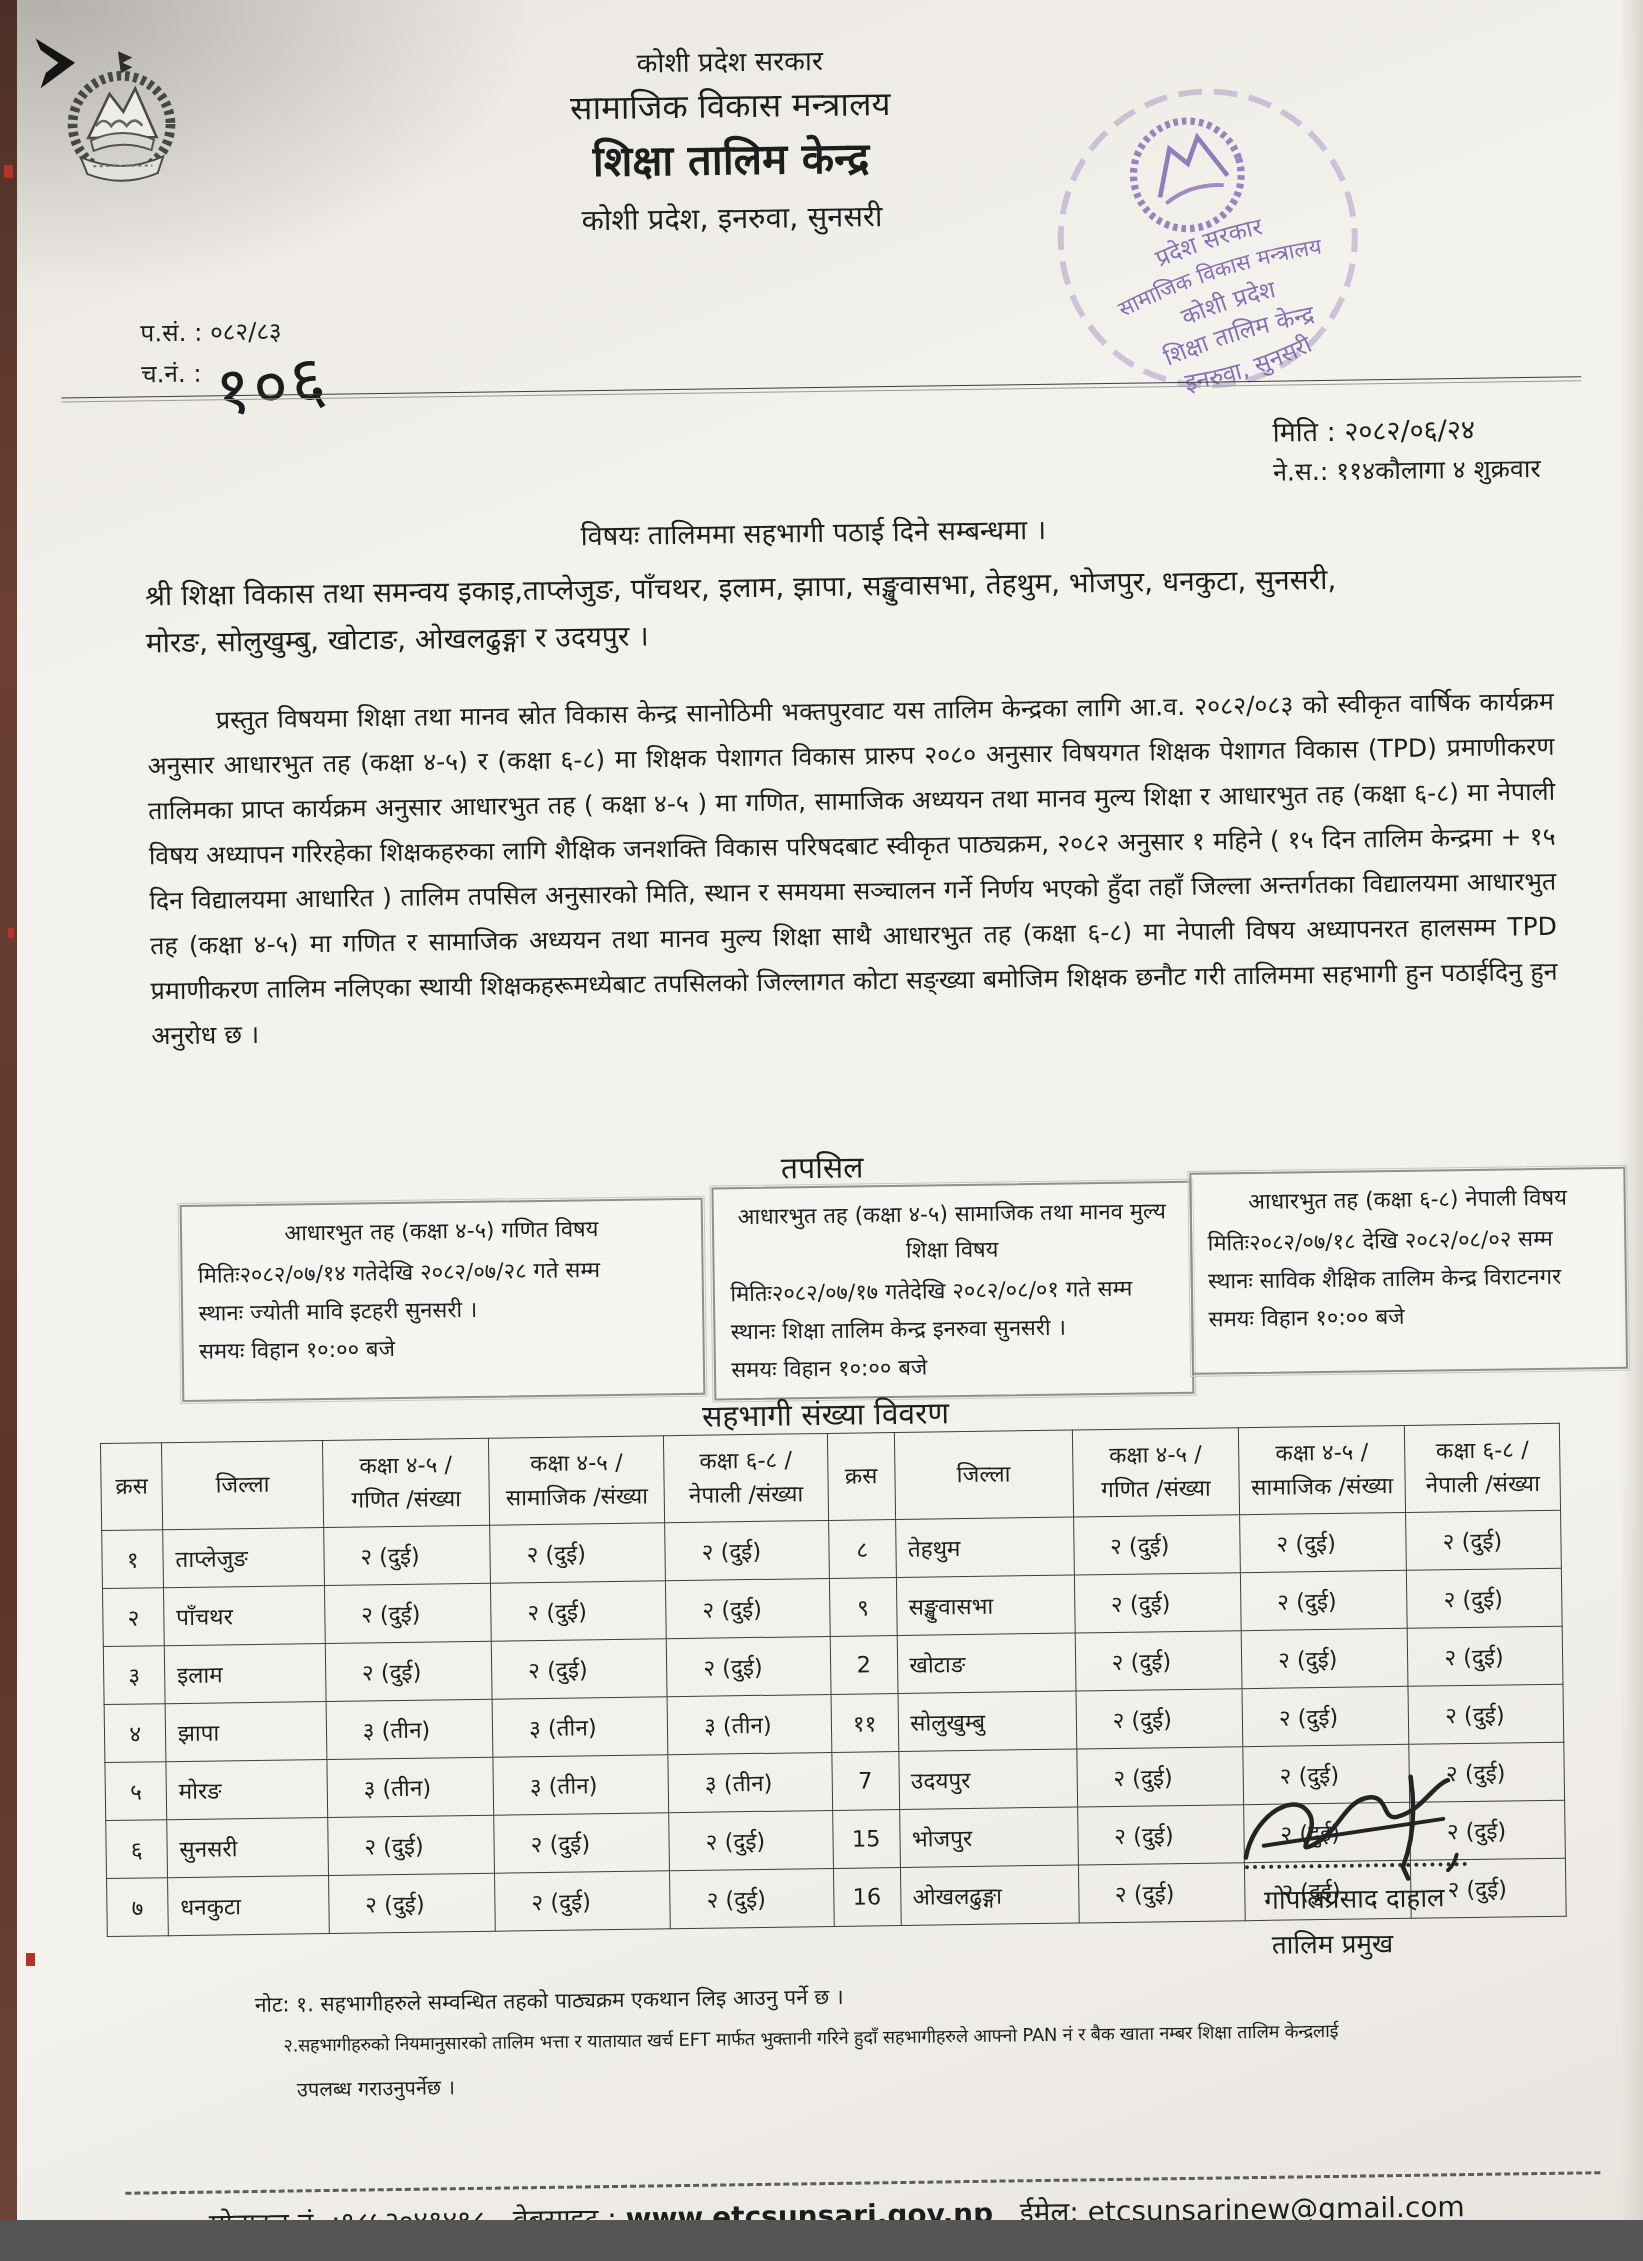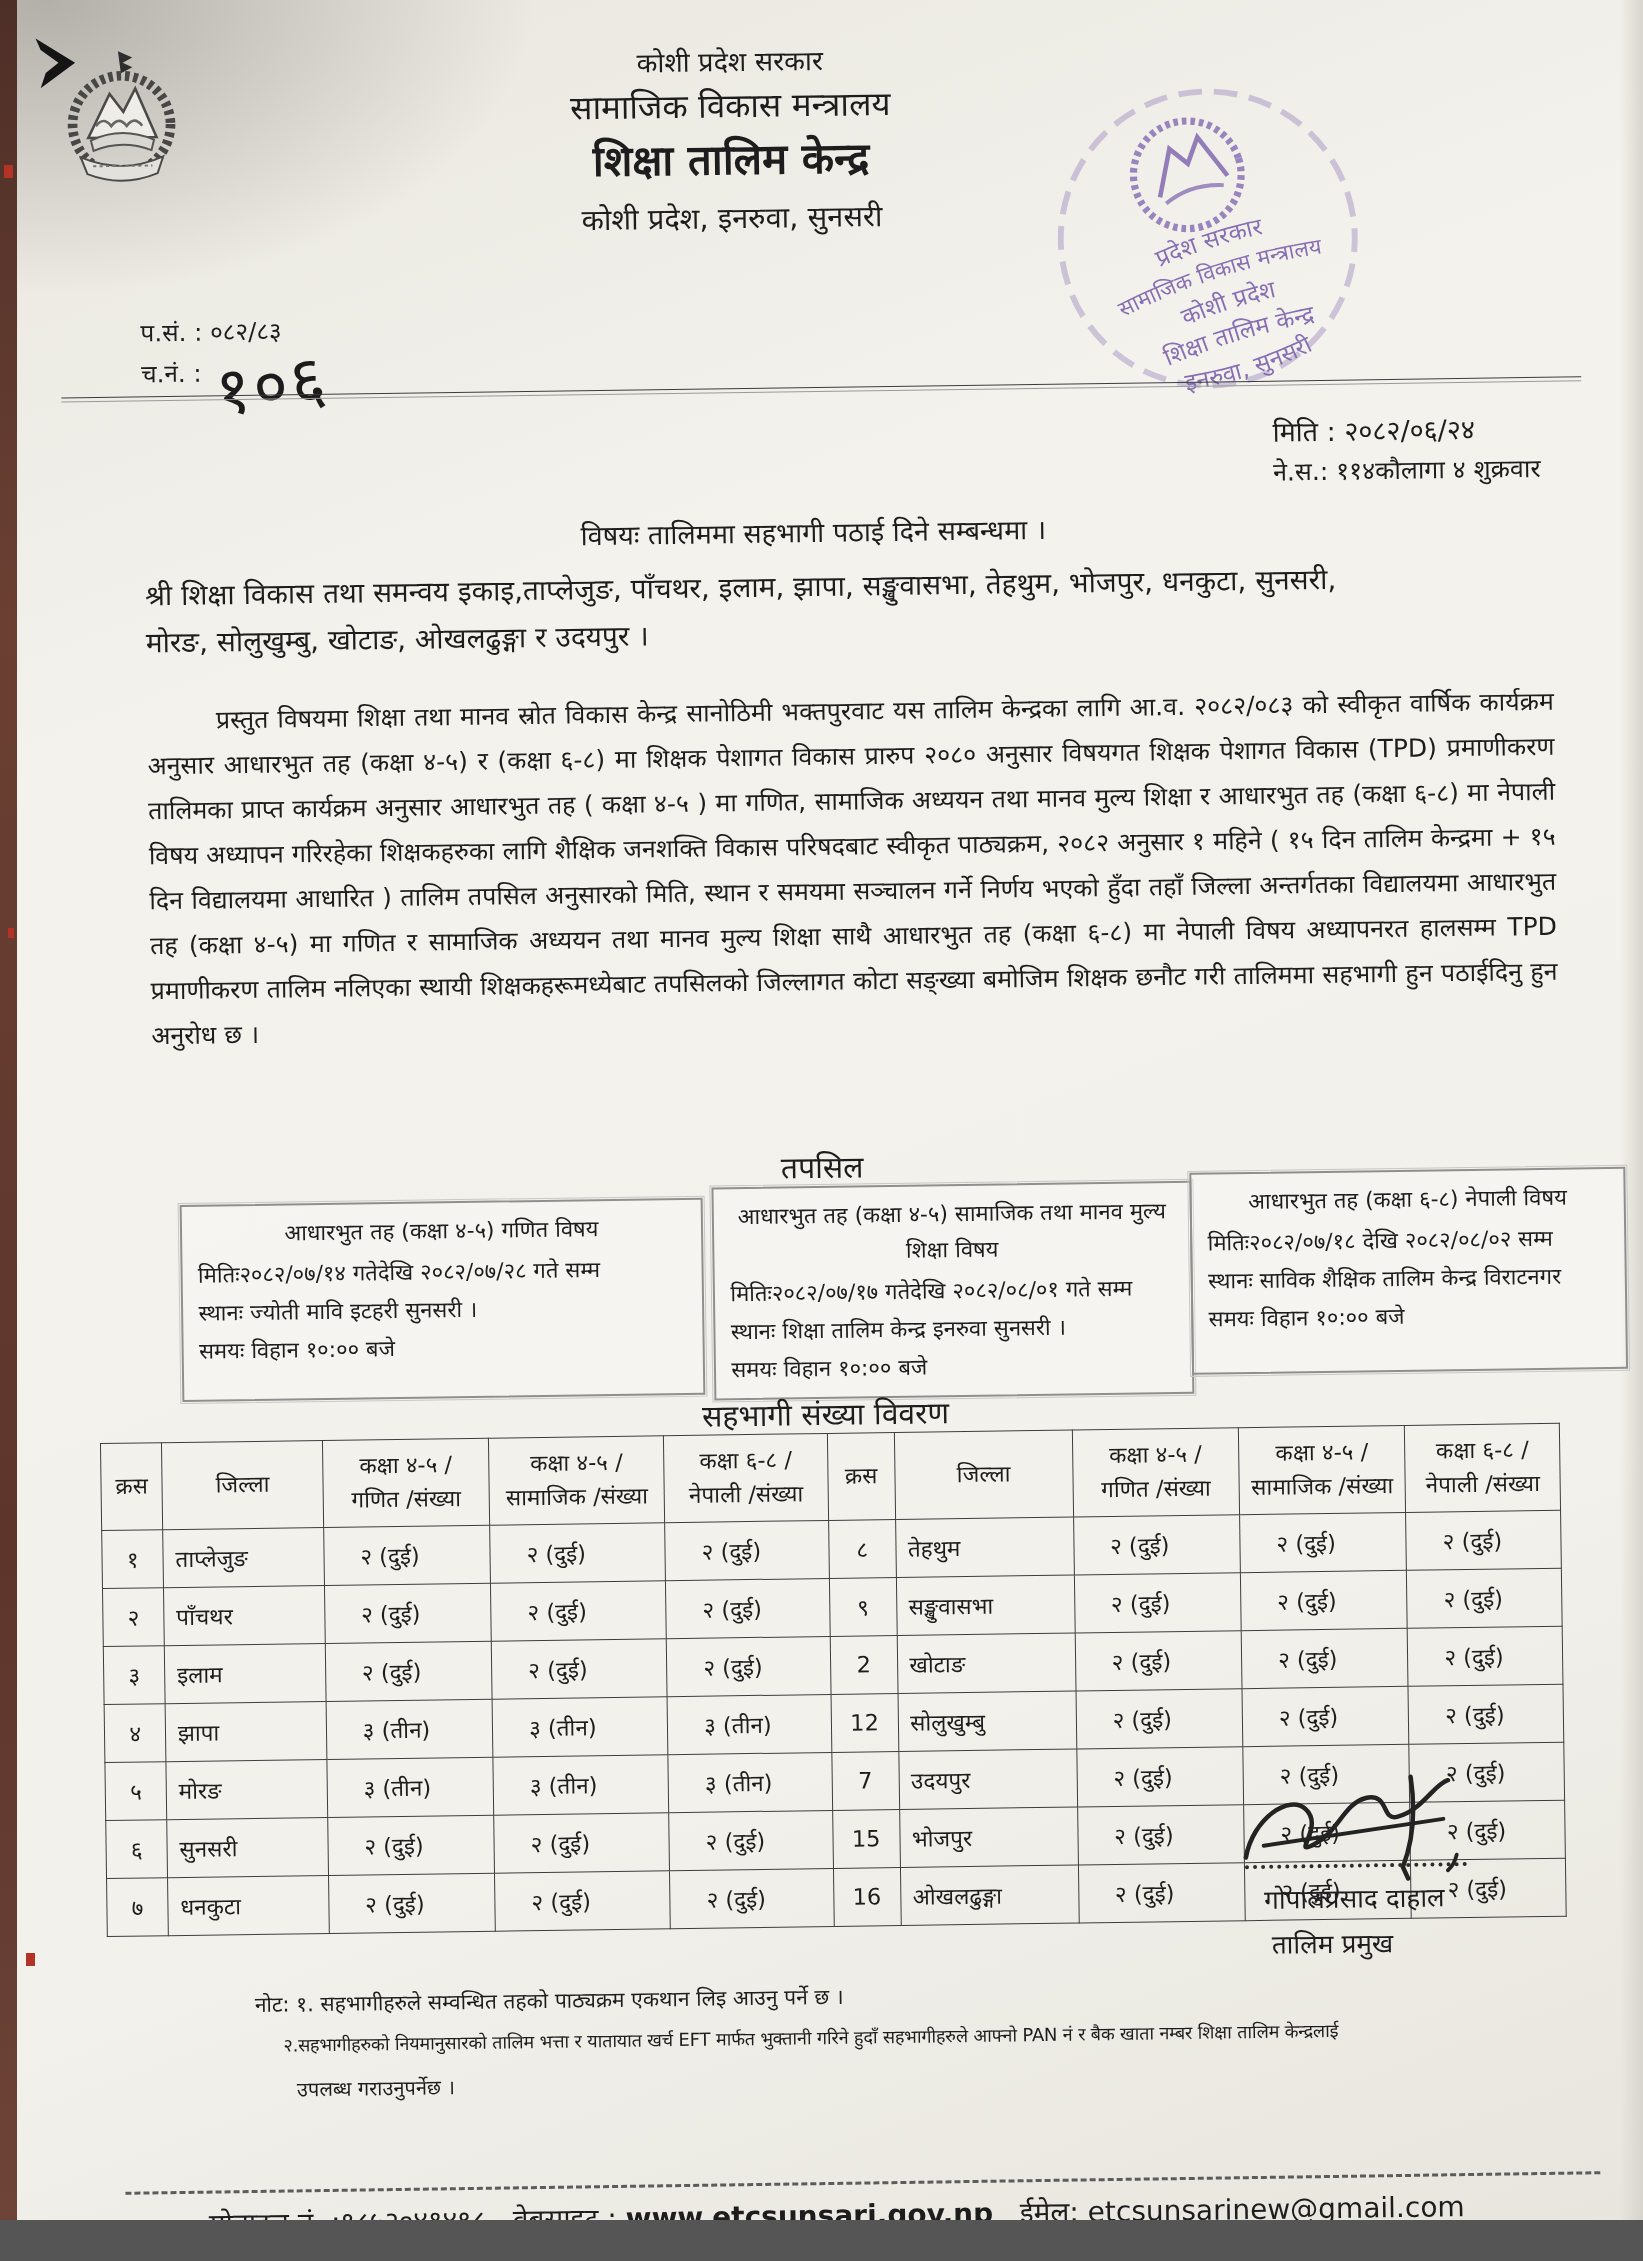--- a/index.html
+++ b/index.html
@@ -247,21 +247,21 @@
             <td>२ (दुई)</td>
             <td>२ (दुई)</td>
             <td>२ (दुई)</td>
           </tr>
           <tr>
             <td>४</td>
             <td>झापा</td>
             <td>३ (तीन)</td>
             <td>३ (तीन)</td>
             <td>३ (तीन)</td>
-            <td>12</td>
+            <td>११</td>
             <td>सोलुखुम्बु</td>
             <td>२ (दुई)</td>
             <td>२ (दुई)</td>
             <td>२ (दुई)</td>
           </tr>
           <tr>
             <td>५</td>
             <td>मोरङ</td>
             <td>३ (तीन)</td>
             <td>३ (तीन)</td>

